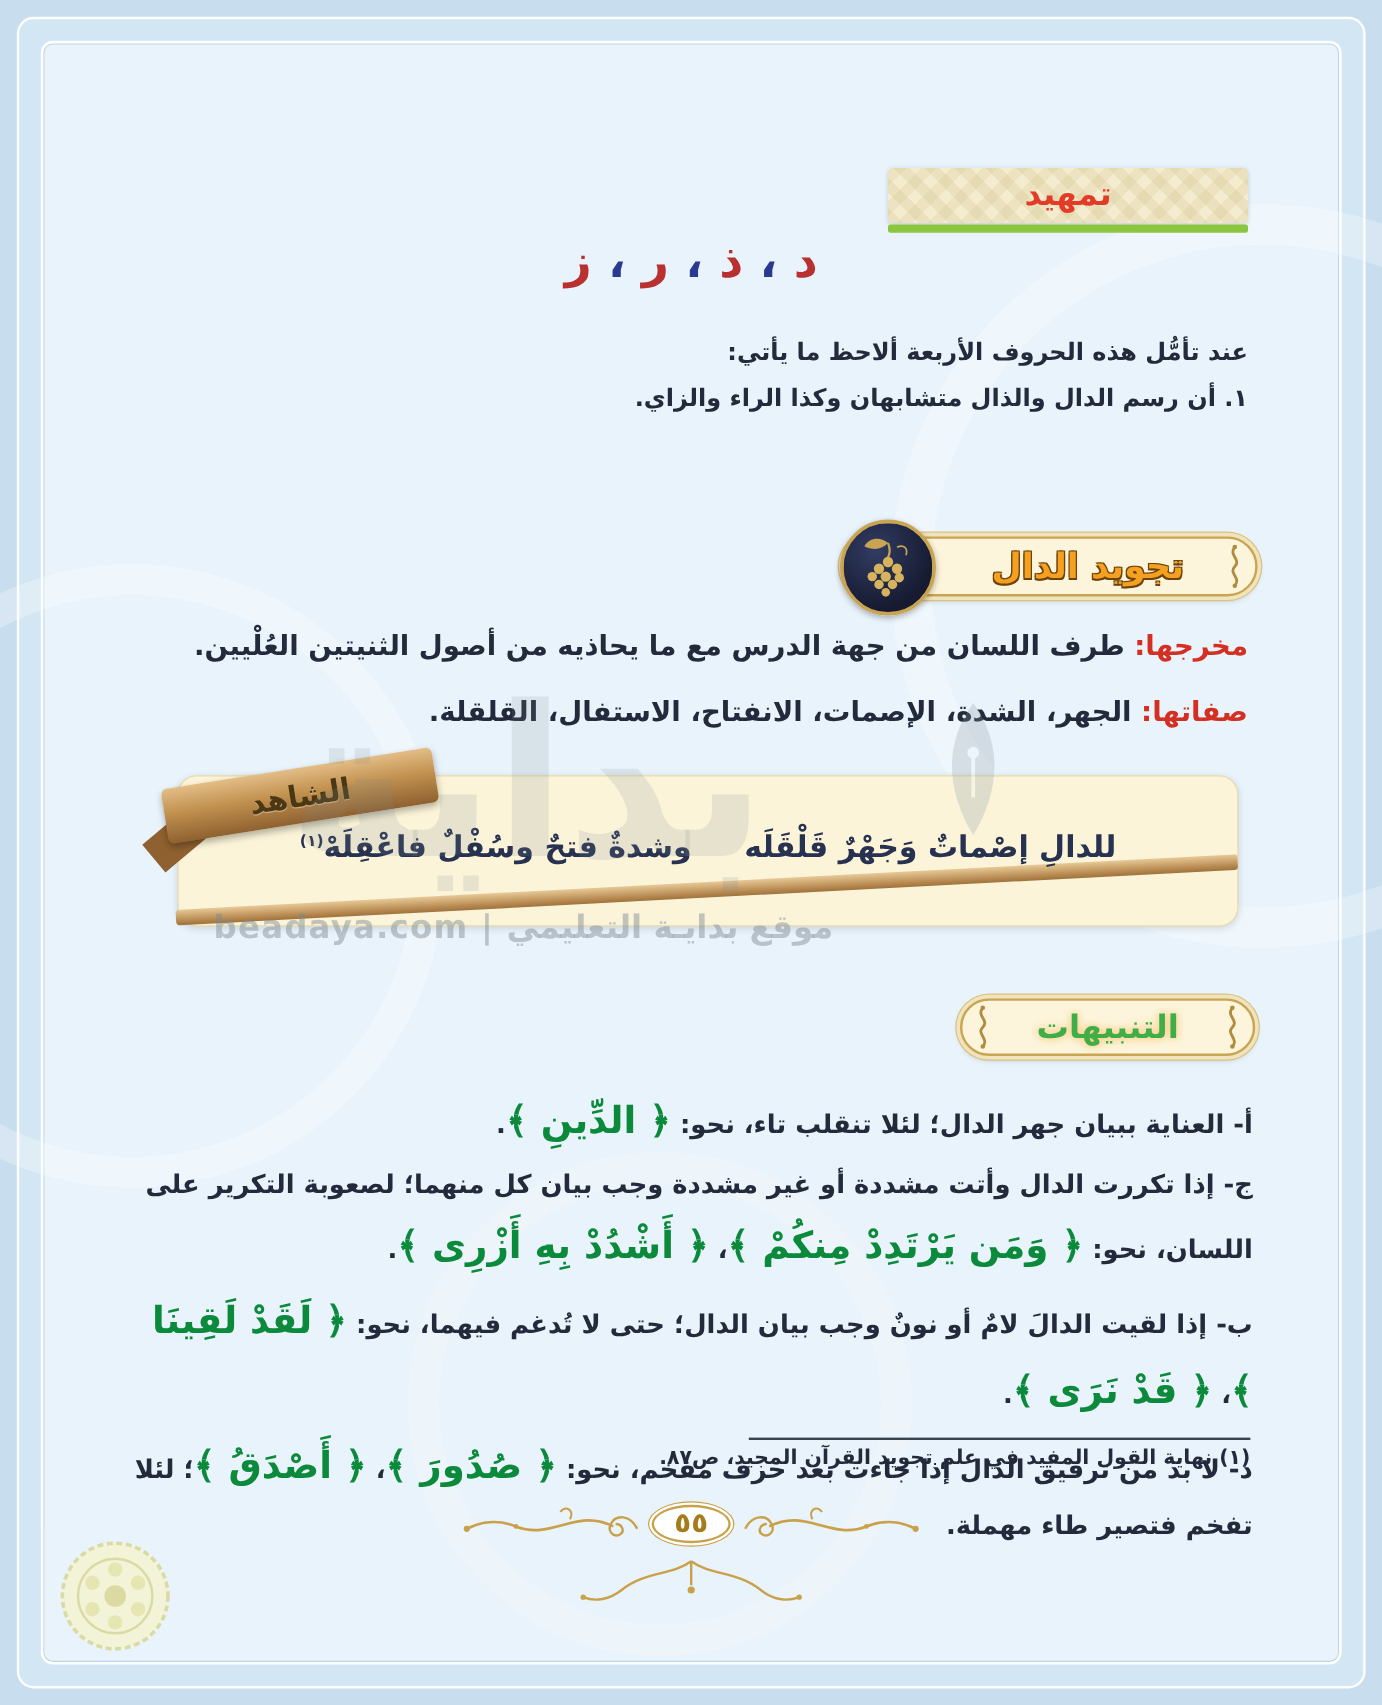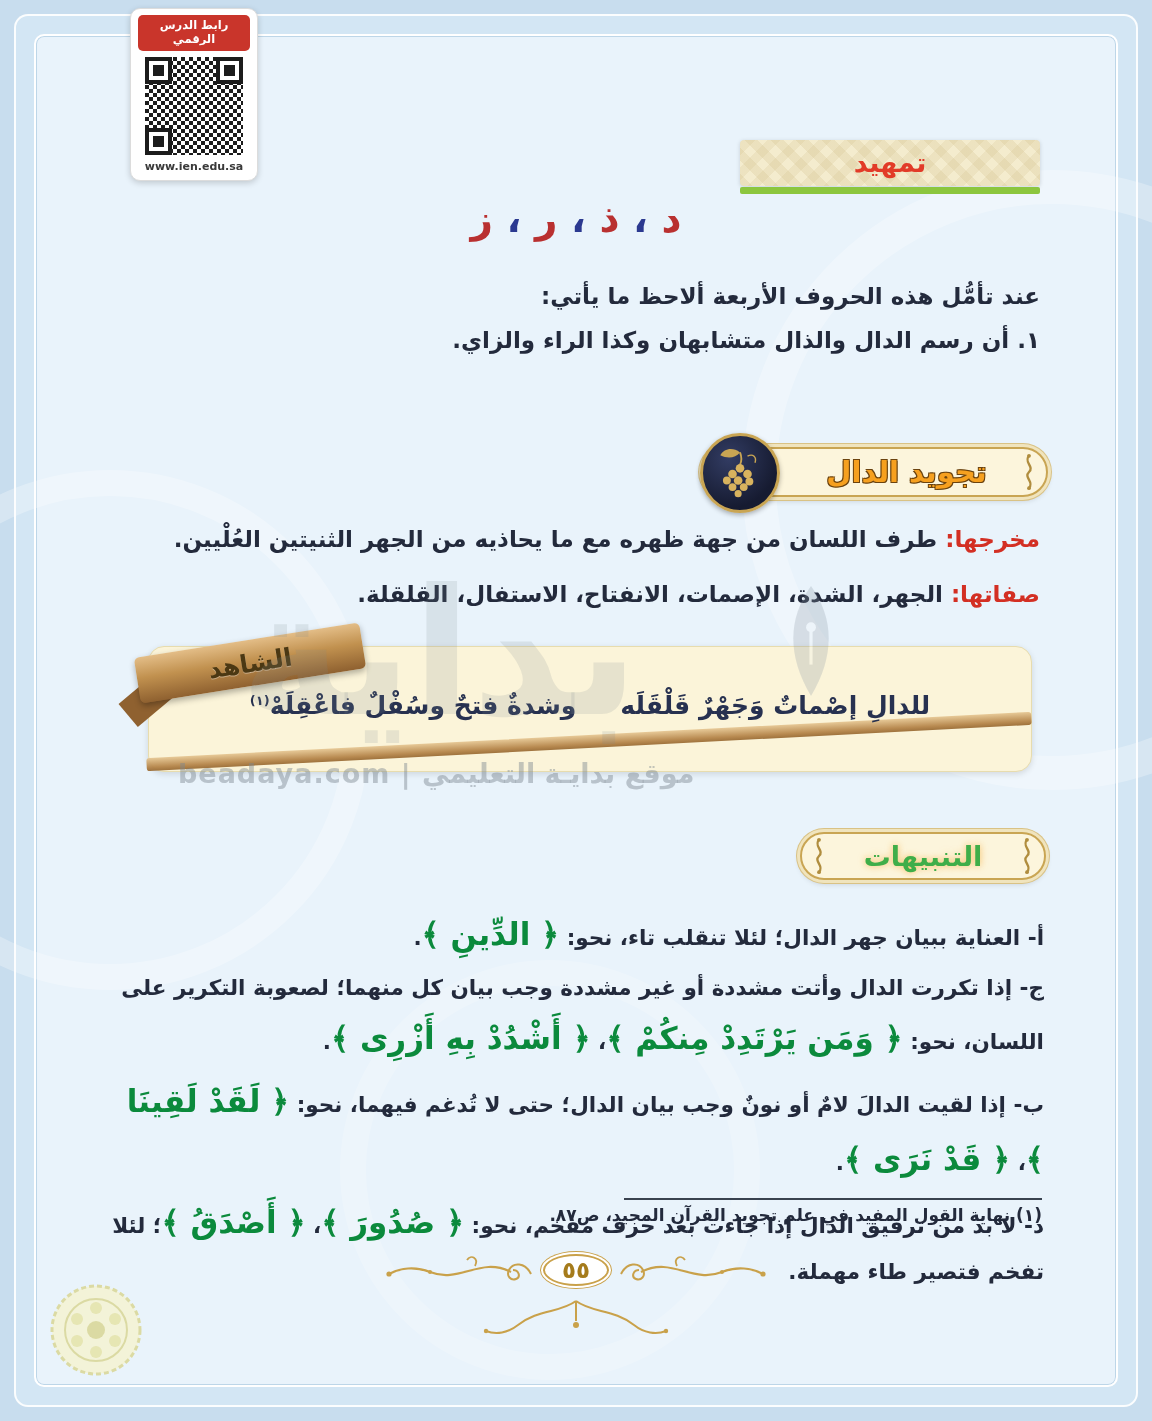--- a/index.html
+++ b/index.html
@@ -36,21 +36,21 @@
                      repeating-linear-gradient(-45deg, rgba(205,185,130,.18) 0 9px, rgba(255,255,255,0) 9px 18px);
     box-shadow:0 1px 4px rgba(0,0,0,.15); display:flex; align-items:center; justify-content:center; }
   .tamheed-title { color:#e23b28; font-size:27px; font-weight:bold; padding-bottom:2px; }
   .tamheed-green { position:absolute; left:0; right:0; bottom:-8px; height:7px; background:#8cc63e; border-radius:2px; }
 
   .letters-line { position:absolute; top:196px; left:0; right:0; text-align:center; z-index:4;
                   font-size:39px; font-weight:bold; letter-spacing:2px; }
   .lr { color:#b93030; } .lb { color:#2b3990; }
 
   .intro { position:absolute; top:274px; right:112px; width:935px; z-index:4; text-align:right;
-           font-size:23px; font-weight:600; color:#232a3c; line-height:1.92; }
+           font-size:20px; font-weight:600; color:#232a3c; line-height:1.92; }
 
   
   .gold-pill { position:absolute; background:#fcf5dc; border:2px solid #c9a553; border-radius:26px;
                box-shadow:0 0 0 3px #f0e4bd, 0 0 0 4px #d9c285, 0 3px 6px rgba(0,0,0,.2); z-index:4; }
   .tajweed-banner { top:447px; left:702px; width:346px; height:50px; }
   .medallion { position:absolute; left:-4px; top:-16px; width:80px; height:80px; border-radius:50%;
                background:radial-gradient(circle at 35% 30%, #323c63, #161b31 70%);
                border:3px solid #c9a553; box-shadow:0 2px 5px rgba(0,0,0,.3);
                display:flex; align-items:center; justify-content:center; }
   .medallion svg { width:60px; height:60px; }
@@ -122,29 +122,20 @@
 <body>
 
 <div class="page">
 
   <div class="frame-outer"></div>
   <div class="frame-inner"></div>
   <div class="ring r1"></div>
   <div class="ring r2"></div>
   <div class="ring r3"></div>
 
-  <div class="qr-box">
-    <div class="qr-label">رابط الدرس الرقمي</div>
-    <div class="qr-code">
-      <div class="finder f-tl"></div>
-      <div class="finder f-tr"></div>
-      <div class="finder f-bl"></div>
-    </div>
-    <div class="qr-url">www.ien.edu.sa</div>
-  </div>
 
   <div class="tamheed-banner">
     <span class="tamheed-title">تمهيد</span>
     <div class="tamheed-green"></div>
   </div>
 
   <div class="letters-line">
     <span class="lr">د</span><span class="lb"> ، </span><span class="lr">ذ</span><span class="lb"> ، </span><span class="lr">ر</span><span class="lb"> ، </span><span class="lr">ز</span>
   </div>
 
@@ -174,21 +165,21 @@
     </div>
     <span class="tajweed-title">تجويد الدال</span>
     <svg class="pill-orn right" viewBox="0 0 18 40">
       <path d="M9,3 C3,10 15,14 9,20 C3,26 15,30 9,37" stroke="#b08d3e" stroke-width="2.5" fill="none"></path>
       <circle cx="9" cy="3" r="2" fill="#b08d3e"></circle>
         <circle cx="9" cy="37" r="2" fill="#b08d3e"></circle>
     </svg>
   </div>
 
   <div class="bodyline makhraj">
-    <span class="red-label">مخرجها:</span><span> طرف اللسان من جهة ظهره مع ما يحاذيه من الجهر الثنيتين العُلْيين.</span>
+    <span class="red-label">مخرجها:</span><span> طرف اللسان من جهة الدرس مع ما يحاذيه من أصول الثنيتين العُلْيين.</span>
   </div>
   <div class="bodyline sifat">
     <span class="red-label">صفاتها:</span><span> الجهر، الشدة، الإصمات، الانفتاح، الاستفال، القلقلة.</span>
   </div>
 
   <div class="shahid-box"></div>
   <div class="ribbon-band"></div>
   <div class="shahid-verse">
     <span>للدالِ إصْماتٌ وَجَهْرٌ قَلْقَلَه</span>
     <span><span>وشدةٌ فتحٌ وسُفْلٌ فاعْقِلَهْ</span><sup class="vnote">(١)</sup></span>

